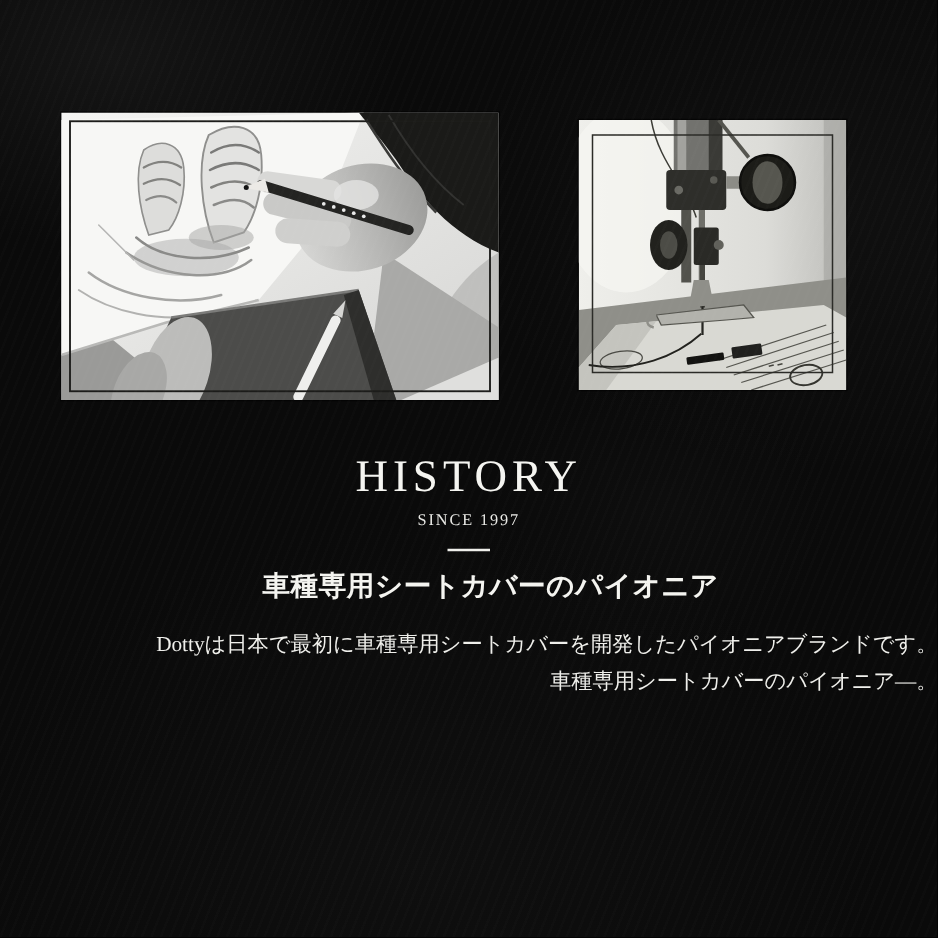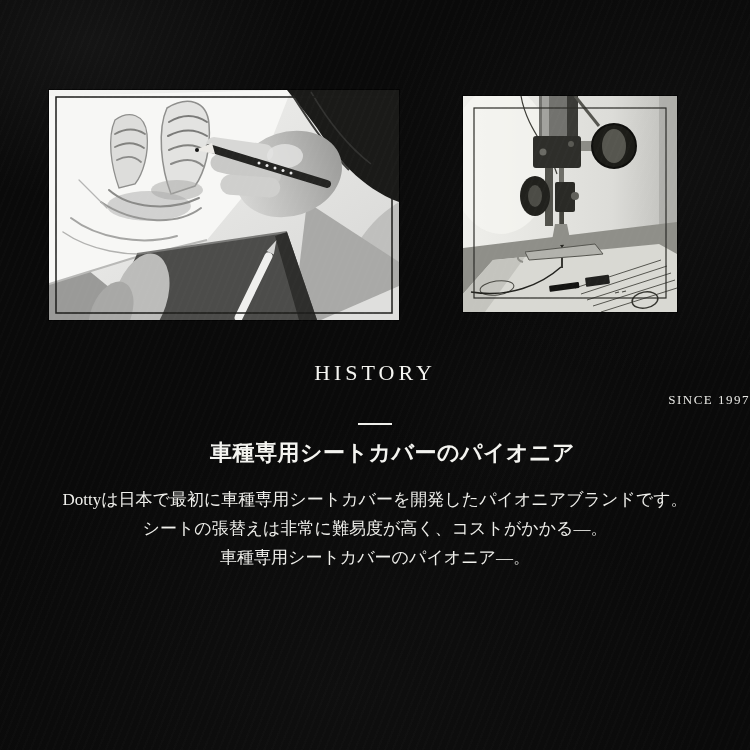--- a/index.html
+++ b/index.html
@@ -15,26 +15,26 @@
   }
   .canvas::after{
     content:"";position:absolute;inset:0;pointer-events:none;
     background:repeating-linear-gradient(112deg, rgba(255,255,255,.012) 0 2px, transparent 2px 7px);
   }
   .photo{position:absolute;margin:0;box-shadow:0 0 0 1px rgba(0,0,0,.6);}
   .photo svg{display:block;width:100%;height:100%;}
   .photo-left{left:49px;top:90px;width:350px;height:230px;}
   .photo-right{left:463px;top:96px;width:214px;height:216px;}
   .history{position:absolute;left:0;top:360px;width:750px;text-align:center;color:#f2f2ee;z-index:2;}
-  .title{margin:0;font-size:22px;font-weight:400;letter-spacing:4px;color:#f5f5f1;}
-  .subtitle{margin-top:6px;font-size:13px;letter-spacing:1.5px;color:#e9e9e5;text-align:right;}
+  .title{margin:0;font-size:36px;font-weight:400;letter-spacing:4px;color:#f5f5f1;}
+  .subtitle{margin-top:6px;font-size:13px;letter-spacing:1.5px;color:#e9e9e5;}
   .divider{width:34px;height:2px;background:#eFeFeb;margin:15px auto 13px;}
   .heading{margin:0;font-size:22px;font-weight:700;letter-spacing:.5px;color:#f4f4f0;padding-left:35px;}
   .paragraph{margin-top:17px;font-size:17px;line-height:29px;color:#efefeb;}
-  .pline{white-space:nowrap;}
+  .pline{white-space:nowrap;text-align:right;}
 </style>
 </head>
 <body>
 
 <div class="canvas">
 
   <figure class="photo photo-left" aria-label="Hand sketching a car seat design with a pencil">
     <svg viewBox="0 0 350 230" preserveAspectRatio="none">
       <defs>
         <linearGradient id="lpBg" x1="0" y1="0" x2="1" y2="1">
@@ -174,18 +174,17 @@
     </svg>
   </figure>
 
   <section class="history">
     <h1 class="title">HISTORY</h1>
     <div class="subtitle">SINCE 1997</div>
     <div class="divider"></div>
     <h2 class="heading">車種専用シートカバーのパイオニア</h2>
     <div class="paragraph">
       <div class="pline">Dottyは日本で最初に車種専用シートカバーを開発したパイオニアブランドです。</div>
-      <div class="pline">シートの張替えは非常に難易度が高く、コストがかかる―。</div>
       <div class="pline">車種専用シートカバーのパイオニア―。</div>
     </div>
   </section>
 
 </div>
 
 </body></html>

